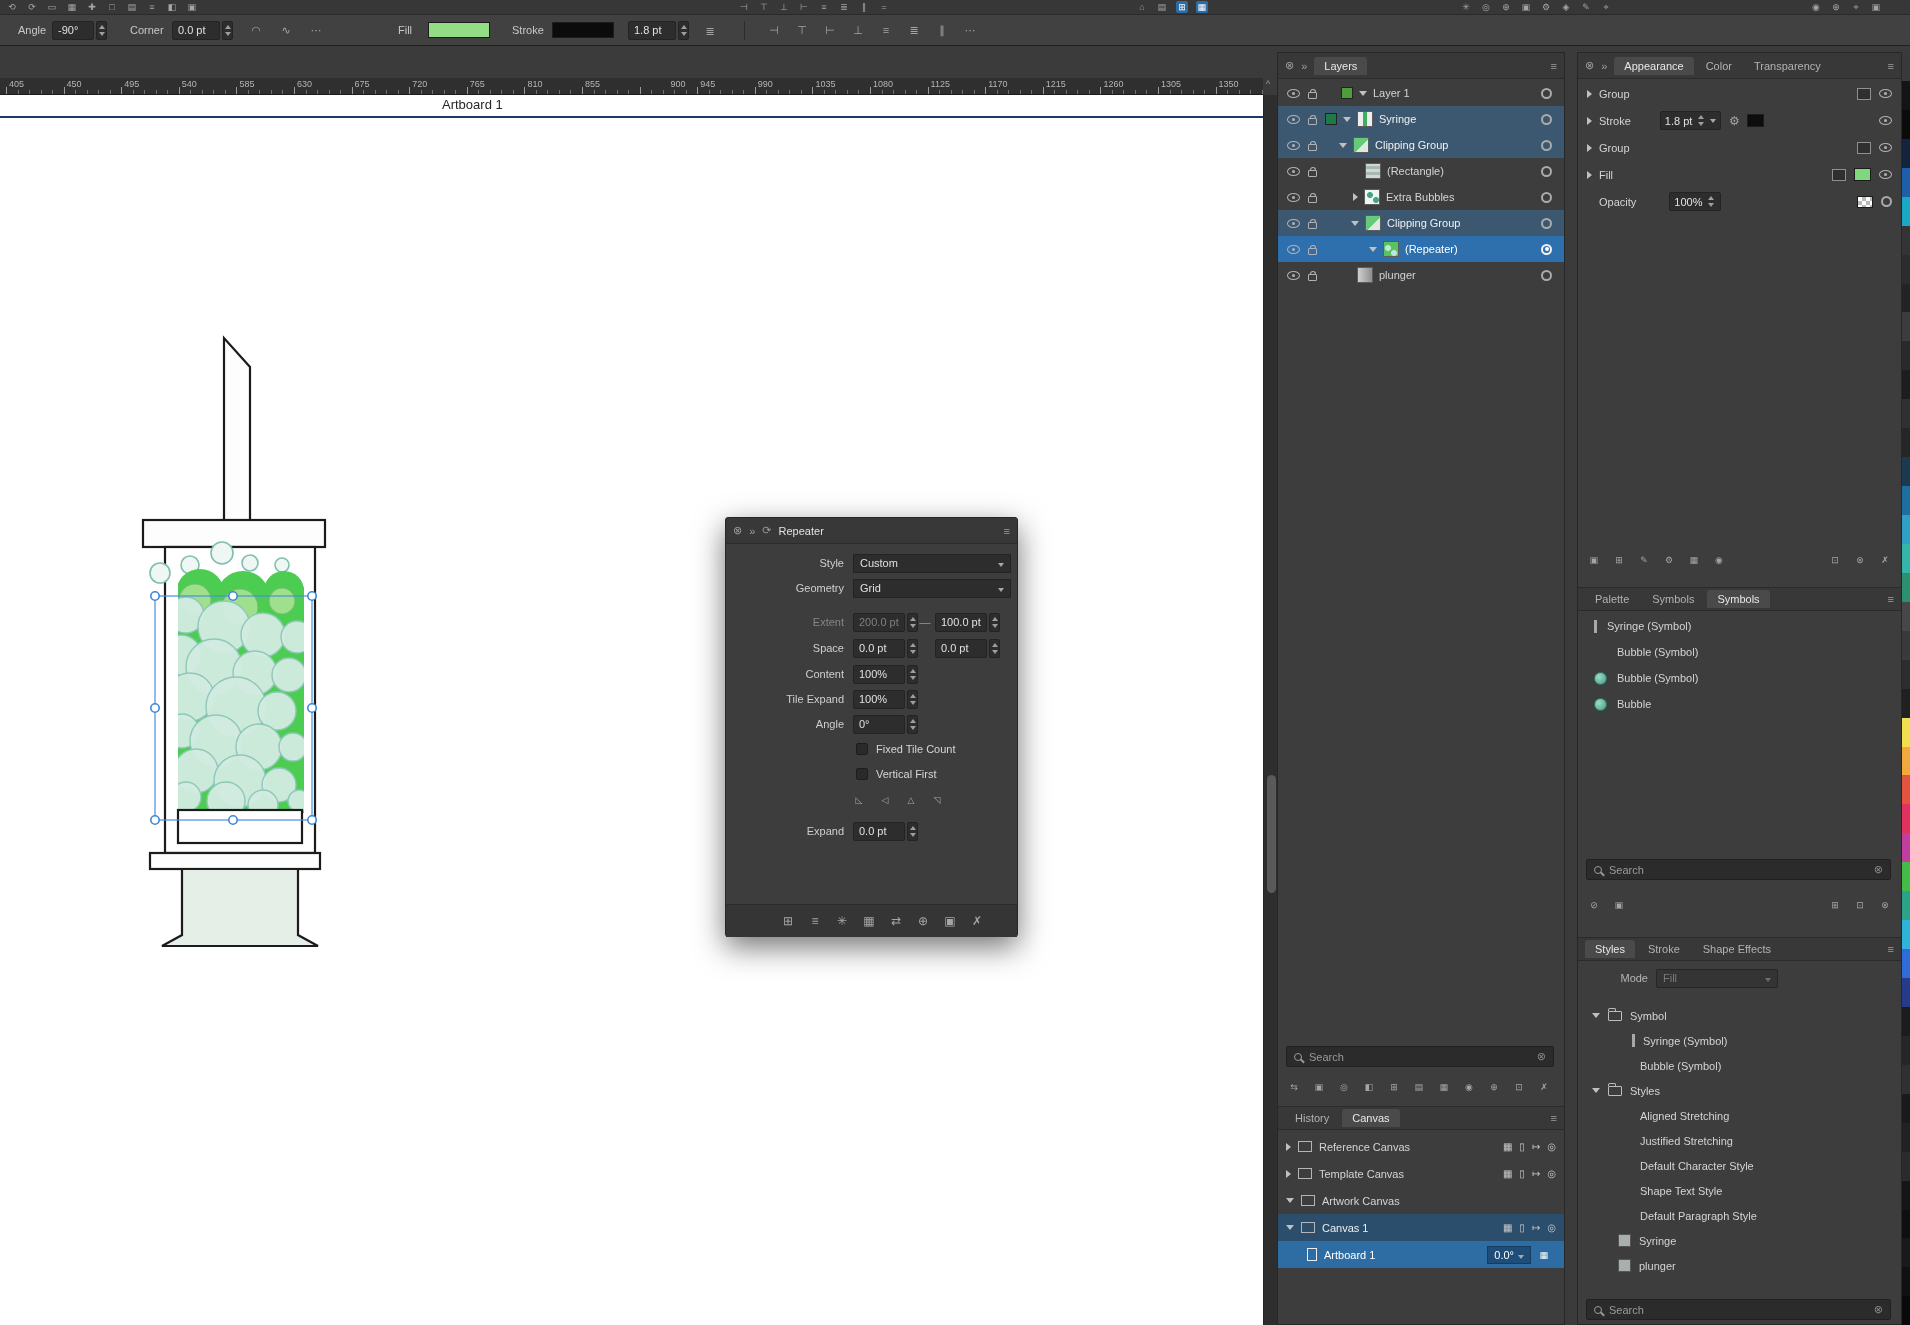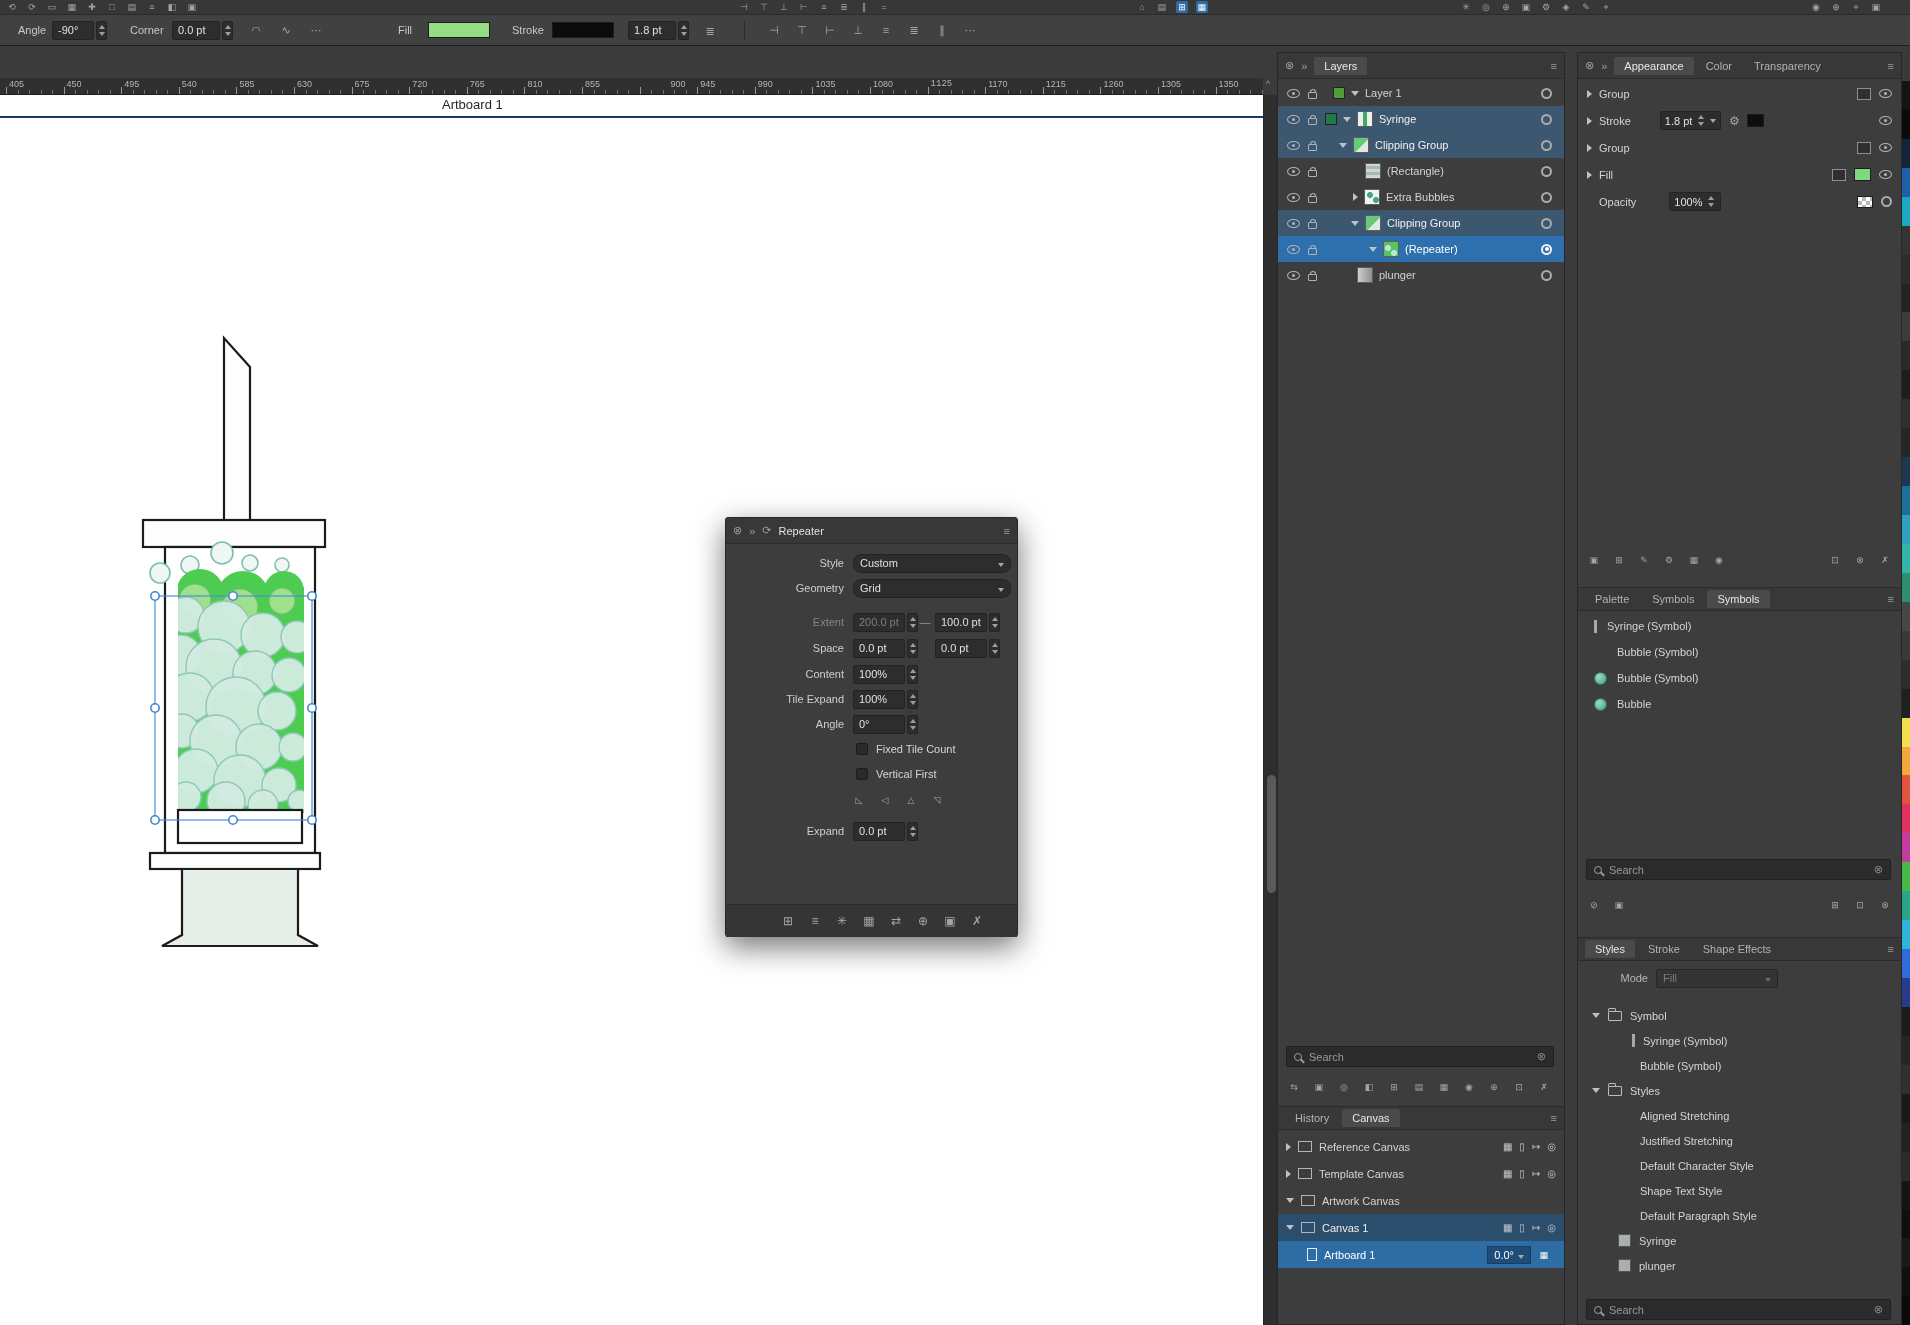--- a/index.html
+++ b/index.html
@@ -49,21 +49,21 @@
 .tri-d{display:inline-block;width:0;height:0;border-left:4px solid transparent;border-right:4px solid transparent;border-top:5px solid #c0c0c0}
 .tri-r{display:inline-block;width:0;height:0;border-top:4px solid transparent;border-bottom:4px solid transparent;border-left:5px solid #c0c0c0}
 .eyei{display:inline-block;width:13px;height:9px;border:1px solid #b2b2b2;border-radius:50%;position:relative;flex:0 0 auto}
 .eyei::after{content:"";position:absolute;left:4px;top:2px;width:3px;height:3px;border-radius:50%;background:#b2b2b2}
 .locki{display:inline-block;width:9px;height:7px;border:1px solid #b2b2b2;border-radius:1px;position:relative;flex:0 0 auto;margin-top:4px}
 .locki::before{content:"";position:absolute;left:1px;top:-4px;width:4px;height:3px;border:1px solid #b2b2b2;border-bottom:none;border-radius:3px 3px 0 0}
 
 #repeater{left:725px;top:517px;width:293px;height:420px;border-radius:3px;box-shadow:0 10px 30px rgba(0,0,0,.55);z-index:6}
 .rlbl{position:absolute;left:0;width:118px;text-align:right;color:#cfcfcf;line-height:19px}
 .rlbl.dim{color:#858585}
-#repeater .dd{position:absolute;height:19px;background:#2d2d2d;border:1px solid #232323;border-radius:8px;color:#e0e0e0;padding:0 18px 0 6px;line-height:17px}
+#repeater .dd{position:absolute;height:19px;background:#2d2d2d;border:1px solid #232323;border-radius:0;color:#e0e0e0;padding:0 18px 0 6px;line-height:17px}
 .dd::after{content:"";position:absolute;right:6px;top:8px;border-left:3.5px solid transparent;border-right:3.5px solid transparent;border-top:4px solid #a8a8a8}
 .cb{position:absolute;width:12px;height:12px;background:#2a2a2a;border:1px solid #1d1d1d;border-radius:2px}
 .cblbl{position:absolute;color:#d6d6d6;line-height:14px}
 #rep-mirrors{position:absolute;left:127px;display:flex;gap:14px;font-size:12px;color:#c0c0c0}
 #rep-bar{position:absolute;left:0;right:0;top:386px;height:33px;background:#353535;border-top:1px solid #2b2b2b;display:flex;align-items:center;gap:15px;padding:0 14px 0 56px}
 #rep-bar .gicon{font-size:12px}
 
 #layers-panel{left:1277px;top:52px;width:288px;height:1273px}
 #layers-list{position:absolute;left:0;right:0;top:27px}
 .lrow{height:26px;display:flex;align-items:center;padding-left:9px;cursor:default}
@@ -295,21 +295,21 @@
     <div class="tick" style="left: 823.92px;"></div>
     <div class="tick" style="left: 835.44px;"></div>
     <div class="tick" style="left: 846.96px;"></div>
     <div class="tick" style="left: 858.48px;"></div>
     <span class="rnum" style="left: 873px;">1080</span>
     <div class="tick major" style="left: 870px;"></div>
     <div class="tick" style="left: 881.52px;"></div>
     <div class="tick" style="left: 893.04px;"></div>
     <div class="tick" style="left: 904.56px;"></div>
     <div class="tick" style="left: 916.08px;"></div>
-    <span class="rnum" style="left: 930.6px; font-family: Liberation Mono, monospace;">1125</span>
+    <span class="rnum" style="left: 930.6px;">1125</span>
     <div class="tick major" style="left: 927.6px;"></div>
     <div class="tick" style="left: 939.12px;"></div>
     <div class="tick" style="left: 950.64px;"></div>
     <div class="tick" style="left: 962.16px;"></div>
     <div class="tick" style="left: 973.68px;"></div>
     <span class="rnum" style="left: 988.2px;">1170</span>
     <div class="tick major" style="left: 985.2px;"></div>
     <div class="tick" style="left: 996.72px;"></div>
     <div class="tick" style="left: 1008.24px;"></div>
     <div class="tick" style="left: 1019.76px;"></div>
@@ -520,21 +520,21 @@
   <div class="phead">
     <span class="hicon">⊗</span>
     <span class="hicon">»</span>
     <span class="tab active">Layers</span>
     <span class="hicon menu">≡</span>
   </div>
   <div id="layers-list">
       <div class="lrow">
         <span class="eyei"></span>
         <span class="locki" style="margin-left: 8px;"></span>
-        <div class="lcontent" style="margin-left: 16px;">
+        <div class="lcontent" style="margin-left: 24px;">
           <span class="tag" style="background: rgb(79, 158, 60);"></span>
           <span class="tri-d"></span>
           <span>Layer 1</span>
         </div>
         <span class="target"></span>
       </div>
       <div class="lrow sel">
         <span class="eyei"></span>
         <span class="locki" style="margin-left: 8px;"></span>
         <div class="lcontent" style="margin-left: 8px;">

